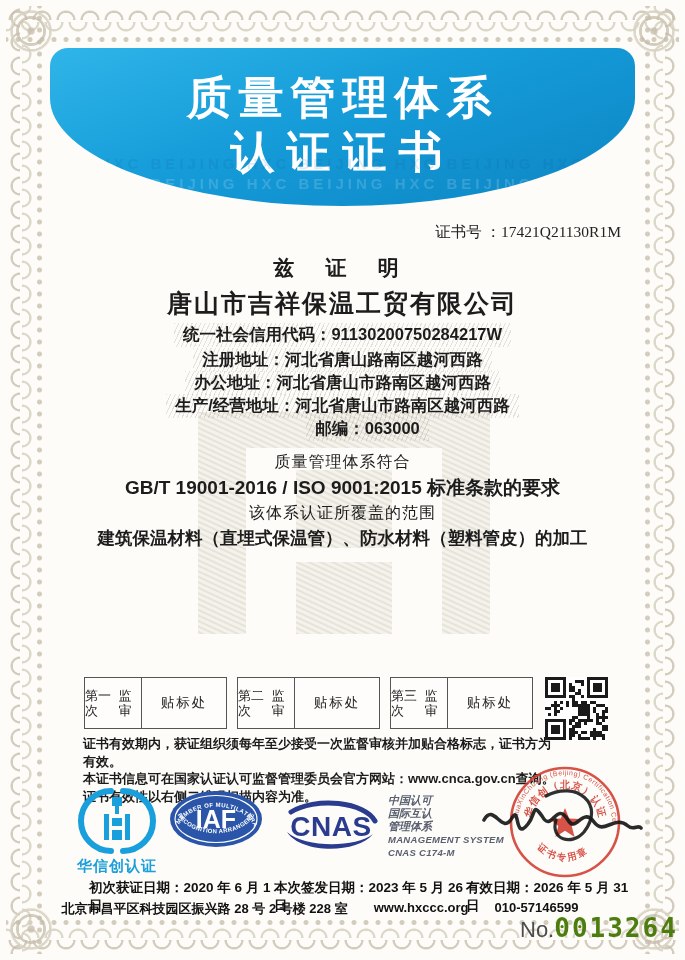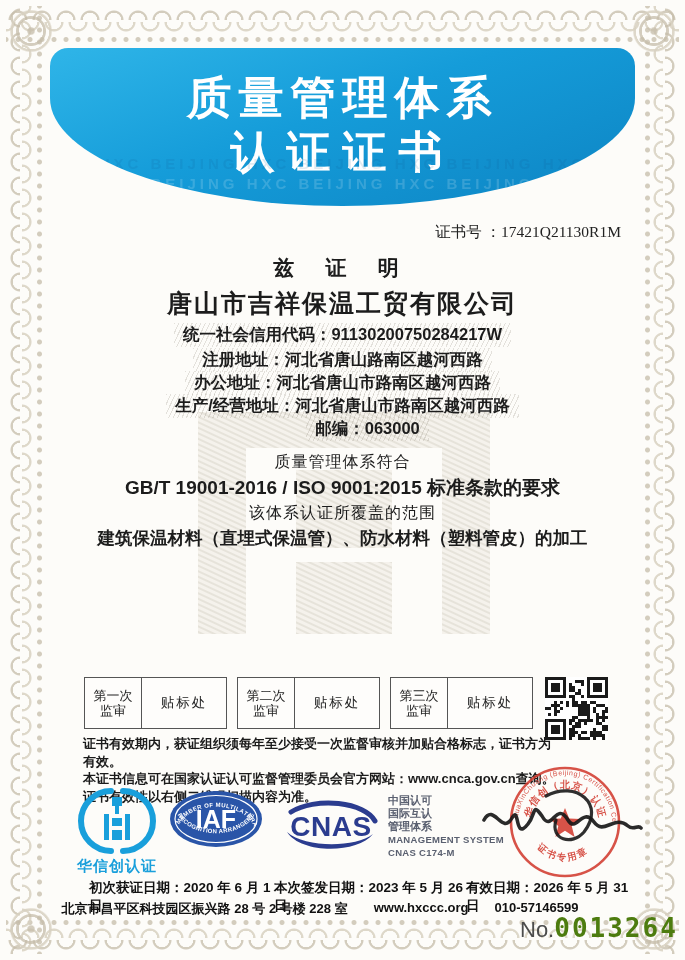--- a/index.html
+++ b/index.html
@@ -60,34 +60,34 @@
   .hatch{display:inline-block;padding:1px 9px;background-image:
     repeating-linear-gradient(115deg, rgba(150,143,130,0.25) 0 1px, rgba(0,0,0,0) 1px 4px);}
   .conform{top:452px;font-size:16px;font-weight:500;letter-spacing:1px;}
   .standard{top:475px;font-size:19px;font-weight:800;}
   .scopetitle{top:503px;font-size:16px;font-weight:500;letter-spacing:1px;}
   .scope{top:526px;font-size:17.5px;font-weight:800;}
 
   
   .audit{left:84px;top:677px;display:flex;gap:10px;}
   .agroup{display:flex;border:1.2px solid #555;background:rgba(255,255,255,0.4);}
-  .acell1{width:56px;height:50px;border-right:1.2px solid #555;display:flex;flex-direction:column;
+  .acell1{width:56px;height:50px;border-right:1.2px solid #555;display:flex;flex-direction:row;
     align-items:center;justify-content:center;font-size:13px;line-height:15px;color:#222;}
   .acell2{width:84px;height:50px;display:flex;align-items:center;justify-content:center;
     font-size:13.5px;color:#222;letter-spacing:2px;}
 
   .qr{left:545px;top:677px;}
 
   .notes{left:83px;top:735px;width:478px;font-size:13px;font-weight:700;
     line-height:17.5px;color:#1b1b1b;text-align:left;}
 
   
   .hxc-label{left:58px;top:857px;width:118px;text-align:center;
     font-size:15px;font-weight:800;color:#199fdb;letter-spacing:1px;}
-  .accred{left:388px;top:794px;font-size:11px;font-weight:700;color:#5a6070;line-height:13px;}
+  .accred{left:388px;top:794px;font-size:11px;font-weight:700;color:#5a6070;line-height:13px;font-style:italic;}
   .accred .en{font-size:9.5px;letter-spacing:0.3px;}
 
   
   .dates{left:78px;right:52px;top:879px;display:flex;justify-content:space-between;
     font-size:13.5px;font-weight:800;color:#111;margin-left:11px;}
   .addr{left:0;width:640px;top:900px;display:flex;justify-content:center;gap:26px;
     font-size:13px;font-weight:800;color:#111;}
   .serial{left:520px;top:913px;white-space:nowrap;}
   .serial .pfx{font-size:22px;color:#4c4c4c;font-weight:500;}
   .serial .num{font-family:"DejaVu Sans Mono",monospace;font-size:26px;font-weight:700;

